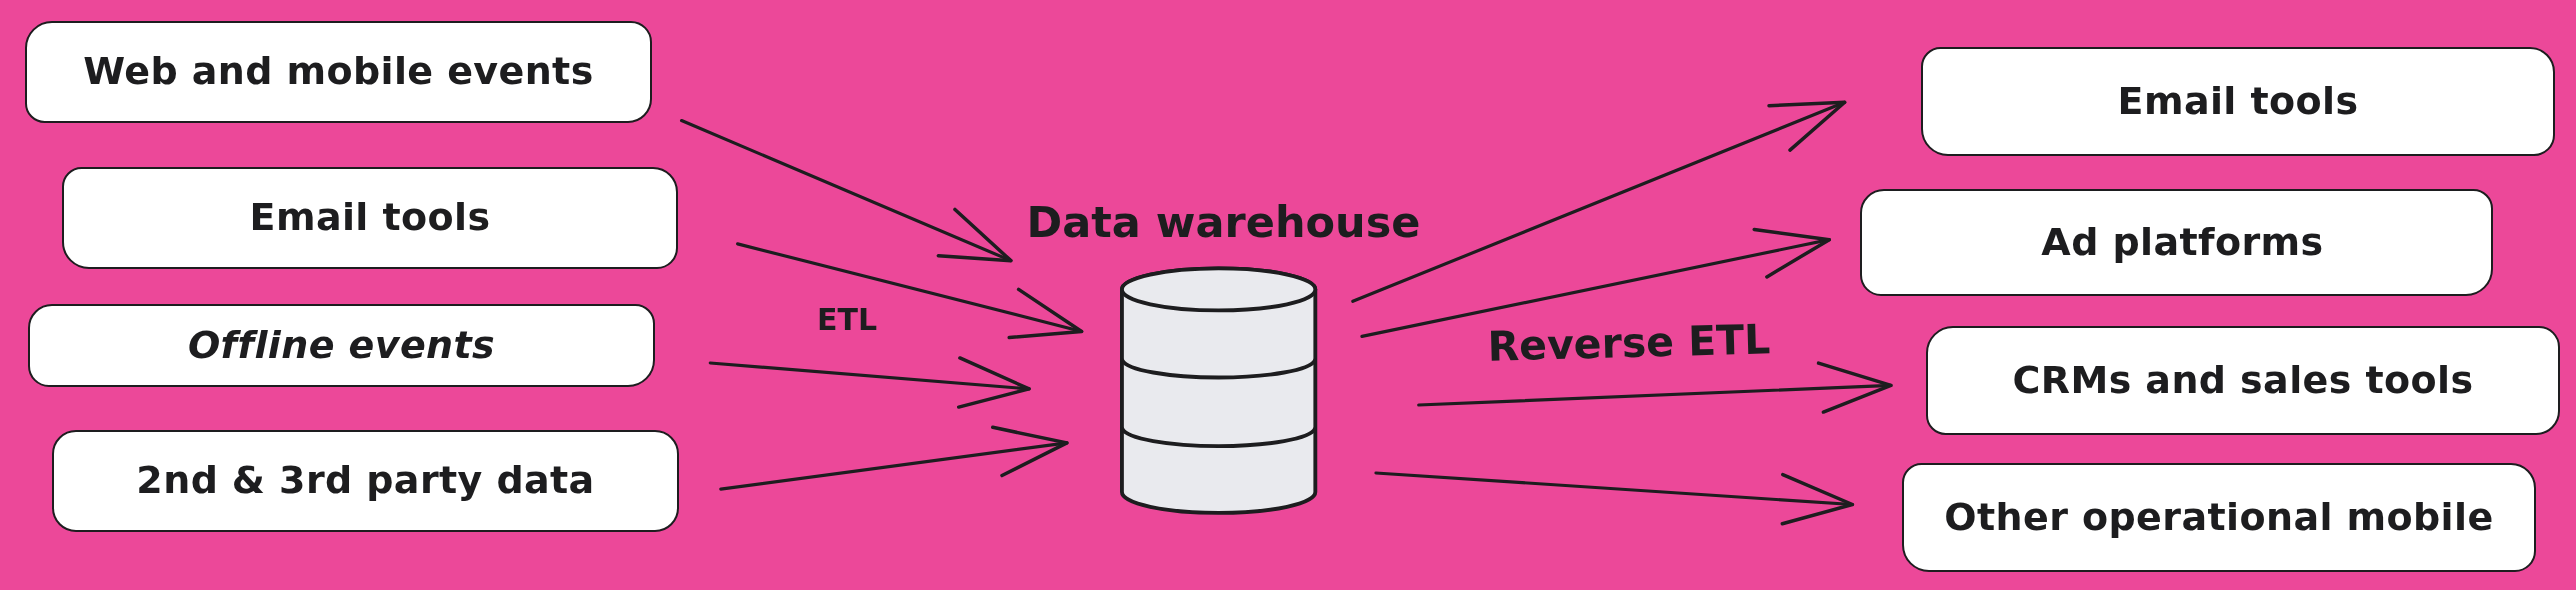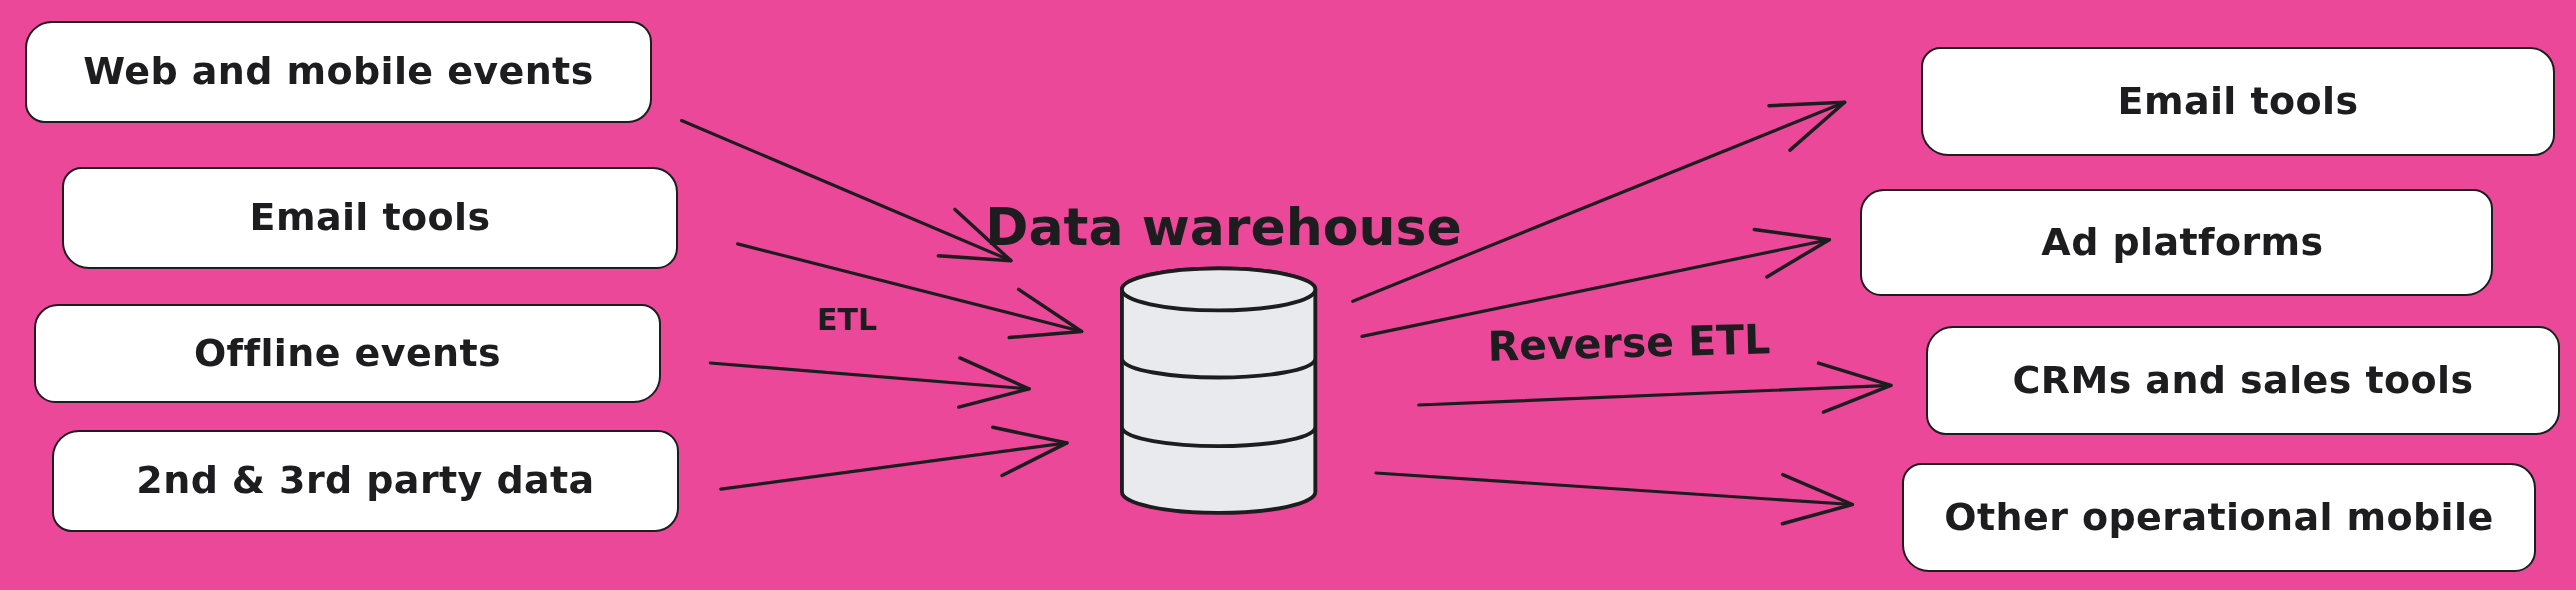--- a/index.html
+++ b/index.html
@@ -40,29 +40,29 @@
   .node.rA { border-radius: 27px 21px 24px 19.6px; }
   .node.rB { border-radius: 19.6px 25px 21px 27px; }
   .node.rC { border-radius: 24px 19.6px 27px 21px; }
   .floating-label {
     position: absolute;
     text-align: center;
     font-weight: bold;
     line-height: 1.15;
     white-space: nowrap;
   }
-  #warehouse-label { font-size: 52px; }
+  #warehouse-label { font-size: 43px; }
   #etl-label { font-size: 30px; }
   #reverse-etl-label { font-size: 41px; transform: rotate(-1.5deg); }
 
   
   #src-0 { left: 25px;  top: 21px;  width: 627px; height: 102px; }
   #src-1 { left: 62px;  top: 167px; width: 616px; height: 102px; }
-  #src-2 { left: 34px;  top: 304px; width: 627px; height: 99px; }
-  #src-3 { left: 52px;  top: 430px; width: 627px; height: 102px; }
+  #src-2 { left: 28px;  top: 304px; width: 627px; height: 83px; font-style: italic; }
+  #src-3 { left: 52px;  top: 430px; width: 627px; height: 102px; border-radius: 24px; }
 
   
   #dst-0 { left: 1893px; top: 47px;  width: 634px; height: 109px; margin-left: 28px; }
   #dst-1 { left: 1860px; top: 189px; width: 633px; height: 107px; padding-left: 12px; }
   #dst-2 { left: 1926px; top: 326px; width: 634px; height: 109px; }
   #dst-3 { left: 1902px; top: 463px; width: 634px; height: 109px; }
 
   #warehouse-label { left: 978px; top: 198px; width: 491px; }
   #etl-label       { left: 742px; top: 303px; width: 210px; }
   #reverse-etl-label { left: 1454px; top: 320px; width: 350px; }

